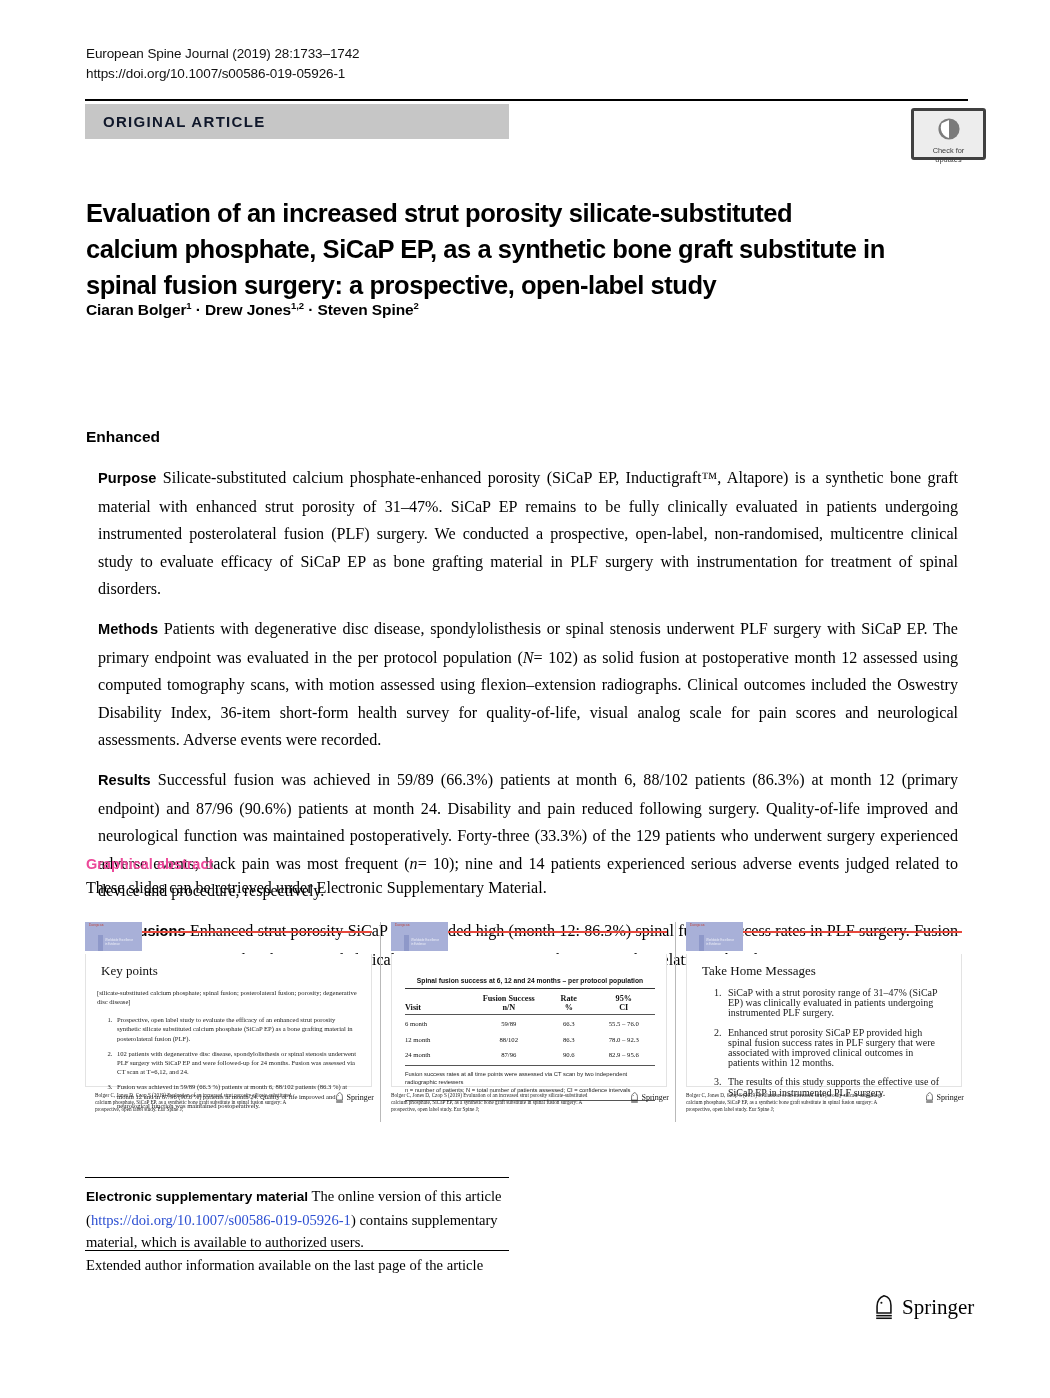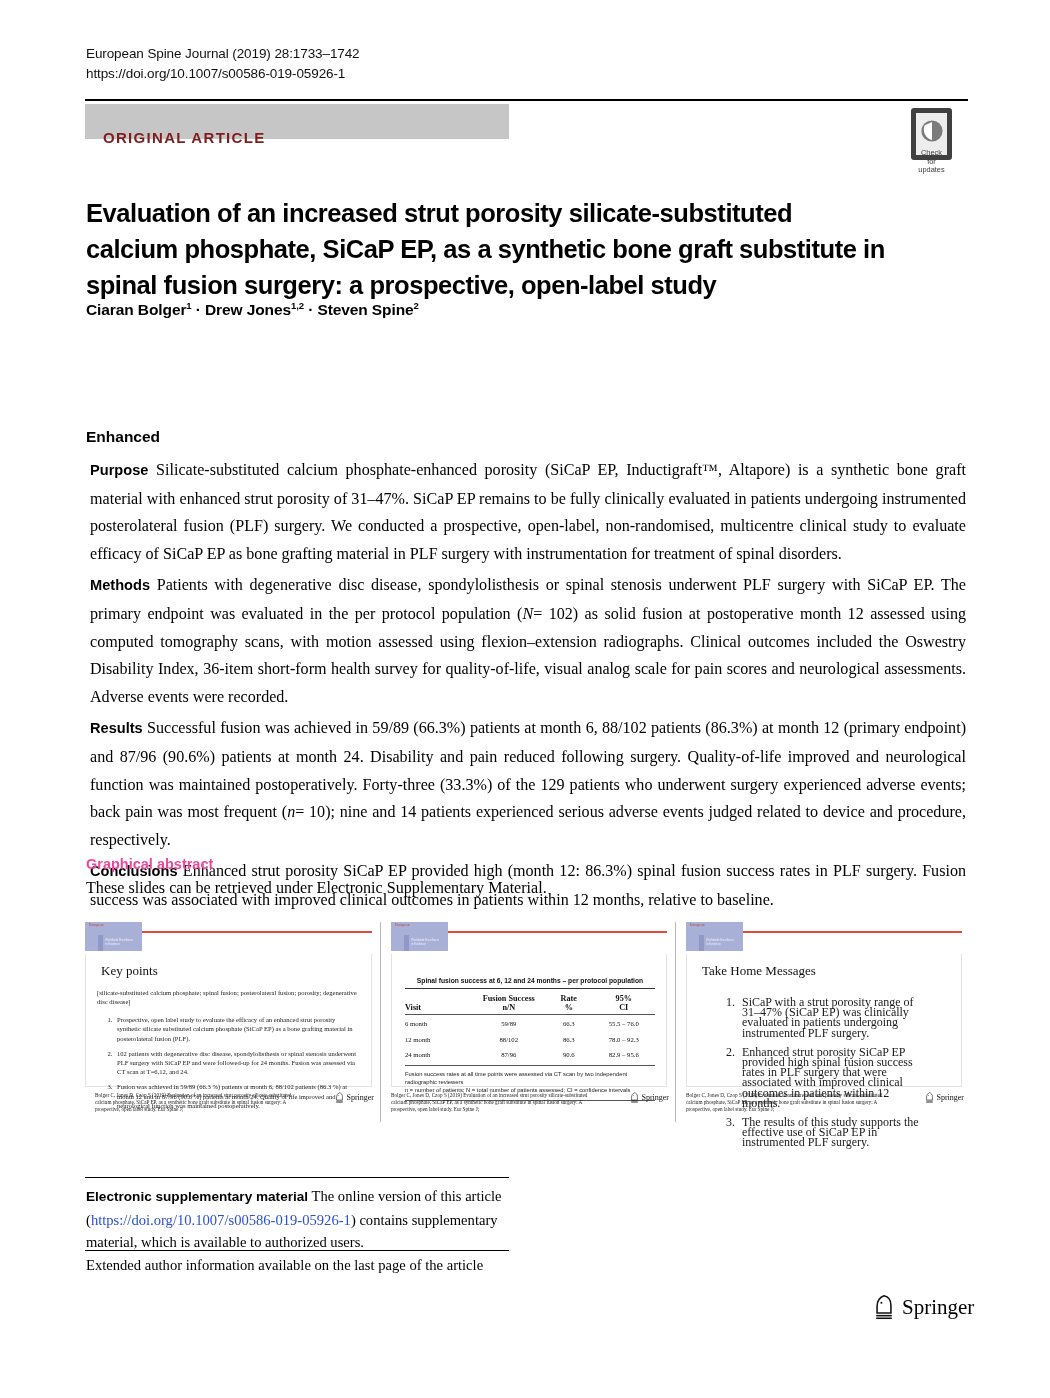--- a/index.html
+++ b/index.html
@@ -26,27 +26,27 @@
     background:#000;
   }
   .artkind {
     position:absolute; left:85px; top:104px; width:424px; height:35px;
     background:#c6c6c6;
   }
   .artkind span {
     display:block;
     font-family:"Liberation Sans", sans-serif;
     font-weight:bold; font-size:15px; letter-spacing:1.3px;
-    color:#7f1d1d; padding:9px 0 0 18px;margin-top:16px;
+    color:#0f172a; padding:9px 0 0 18px;
   }
 
   
   .cfu {
-    position:absolute; left:911px; top:108px; width:41px; height:52px;
-    background:#ededed; border:5px solid #404040; border-radius:3px;
+    position:absolute; left:911px; top:108px; width:75px; height:52px;
+    background:#ededed; border:3px solid #404040; border-radius:3px;
     text-align:center;
   }
   .cfu .disc { margin:5px auto 1px; width:26px; height:26px; }
   .cfu .lbl {
     font-family:"Liberation Sans", sans-serif;
     font-size:7.4px; line-height:8.6px; color:#3a3a3a; display:block;
   }
 
   
   .title {
@@ -74,21 +74,21 @@
     position:absolute; left:86px; top:428px;
     font-family:"Liberation Sans", sans-serif;
     font-weight:bold; font-size:15.5px; color:#000;
   }
   .abstract {
     position:absolute; left:86px; top:452px; width:884px;
     font-family:"Liberation Serif", serif;
     font-size:16.1px; line-height:27.6px; text-align:justify;
     color:#000;
   }
-  .abstract p { margin:4px; }
+  .abstract p { margin:12px; }
   .abstract .lbl {
     font-family:"Liberation Sans", sans-serif;
     font-weight:bold; font-size:14.6px;
   }
   .abstract .lbl::after { content:"\00a0"; }
   .abstract i { font-style:italic; }
 
   .ga-h {
     position:absolute; left:86px; top:856px;
     font-family:"Liberation Sans", sans-serif;
@@ -151,23 +151,23 @@
     font-size:6.6px; line-height:9.4px; color:#1a1a1a; margin-bottom:8px;
   }
   ol.kp {
     margin:0; padding:0 4px 0 17px;
     font-family:"Liberation Serif", serif;
     font-size:6.6px; line-height:9.4px; color:#1a1a1a;
   }
   ol.kp li { margin-bottom:5.5px; padding-left:3px; }
 
   ol.thm {
-    margin:18px; padding:0 8px 0 22px;
-    font-family:"Liberation Serif", serif;
-    font-size:12px; line-height:10.2px; color:#1a1a1a;
+    margin:4px; padding:0 8px 0 22px;
+    font-family:"Liberation Serif", serif;
+    font-size:10px; line-height:10.2px; color:#1a1a1a;
   }
   ol.thm li { margin-bottom:9px; padding-left:4px; }
 
   
   .tbl-wrap { padding:16px 2px 0 2px; }
   .tbl-cap {
     font-family:"Liberation Sans", sans-serif;
     font-weight:bold; font-size:6.7px; color:#111;
     text-align:center; margin-bottom:4px;
   }

